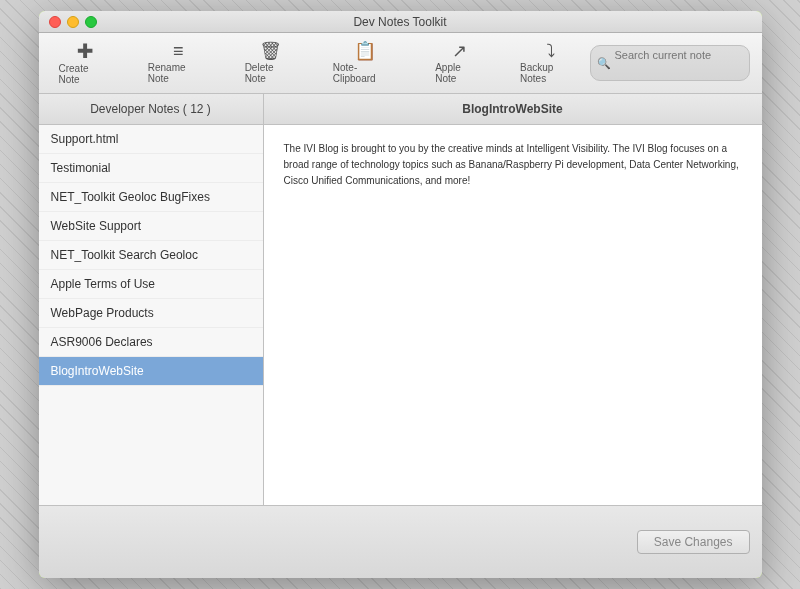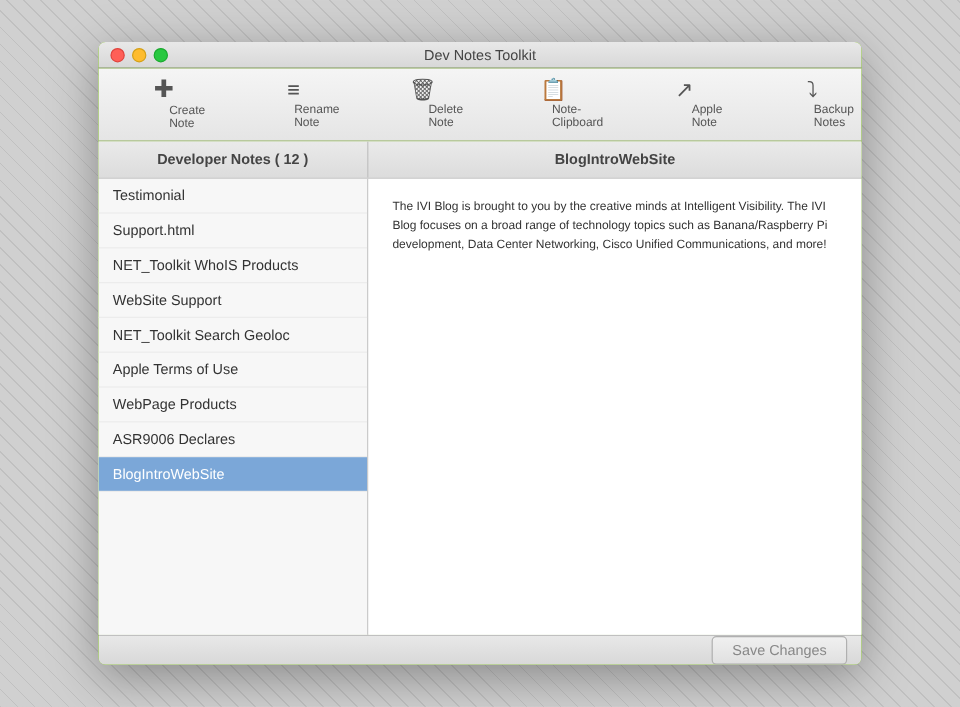--- a/index.html
+++ b/index.html
@@ -12,25 +12,25 @@
         #d0d0d0 1px, #d0d0d0 10px
       );
       display: flex;
       justify-content: center;
       align-items: center;
       min-height: 100vh;
       font-family: -apple-system, "Helvetica Neue", Arial, sans-serif;
     }
 
     .window {
-      width: 636px;
+      width: 723px;
       border-radius: 6px;
       box-shadow: 0 10px 40px rgba(0,0,0,0.35);
       overflow: hidden;
-      background: #84cc16;
+      background: #bef264;
     }
 
     
     .title-bar {
       background: linear-gradient(to bottom, #e8e8e8, #d8d8d8);
       border-bottom: 1px solid #b0b0b0;
       height: 22px;
       display: flex;
       align-items: center;
       justify-content: center;
@@ -92,21 +92,20 @@
 
     .toolbar-icon {
       font-size: 20px;
       color: #555;
       line-height: 1;
     }
 
     .toolbar-label {
       font-size: 10px;
       color: #555;
-      margin-left: 39px;
     }
 
     .toolbar-search {
       background: rgba(0,0,0,0.08);
       border: 1px solid #c0c0c0;
       border-radius: 10px;
       padding: 3px 10px 19px 24px;
       font-size: 11px;
       color: #888;
       position: relative;
@@ -140,21 +139,21 @@
       display: flex;
       background: linear-gradient(to bottom, #eaeaea, #dcdcdc);
       border-bottom: 1px solid #c0c0c0;
     }
 
     .notes-header-left {
       width: 225px;
       min-width: 225px;
       padding: 8px 0;
       font-size: 12px;
-      font-weight: 700;
+      font-weight: 400;
       color: #444;
       border-right: 1px solid #c0c0c0;
       text-align: center;
     }
 
     .notes-header-right {
       flex: 1;
       padding: 8px 12px;
       font-size: 12px;
       font-weight: 600;
@@ -200,21 +199,21 @@
     .note-text {
       font-size: 10px;
       color: #333;
       line-height: 1.6;
     }
 
     
     .footer {
       background: linear-gradient(to bottom, #e8e8e8, #d8d8d8);
       border-top: 1px solid #c0c0c0;
-      padding: 0 12px;
+      padding: 24px 12px;
       display: flex;
       justify-content: flex-end;
       align-items: center;
     }
 
     .save-btn {
       background: linear-gradient(to bottom, #f0f0f0, #e0e0e0);
       border: 1px solid #b0b0b0;
       border-radius: 4px;
       padding: 4px 16px;
@@ -273,23 +272,23 @@
   <div class="main-area">
 
     <div class="notes-header">
       <div class="notes-header-left">Developer Notes ( 12 )</div>
       <div class="notes-header-right">BlogIntroWebSite</div>
     </div>
 
     <div class="content-area">
 
       <div class="notes-list">
-      <div class="note-item">Testimonial</div>
-          <div class="note-item">Support.html</div>
-          <div class="note-item">NET_Toolkit WhoIS Products</div>
+      <div class="note-item">Support.html</div>
+          <div class="note-item">Testimonial</div>
+          <div class="note-item">NET_Toolkit Geoloc BugFixes</div>
           <div class="note-item">WebSite Support</div>
           <div class="note-item">NET_Toolkit Search Geoloc</div>
           <div class="note-item">Apple Terms of Use</div>
           <div class="note-item">WebPage Products</div>
           <div class="note-item">ASR9006 Declares</div>
           <div class="note-item active">BlogIntroWebSite</div>
         </div>
 
       <div class="note-content">
         <p class="note-text">The IVI Blog is brought to you by the creative minds at Intelligent Visibility. The IVI Blog focuses on a broad range of technology topics such as Banana/Raspberry Pi development, Data Center Networking, Cisco Unified Communications, and more!</p>

